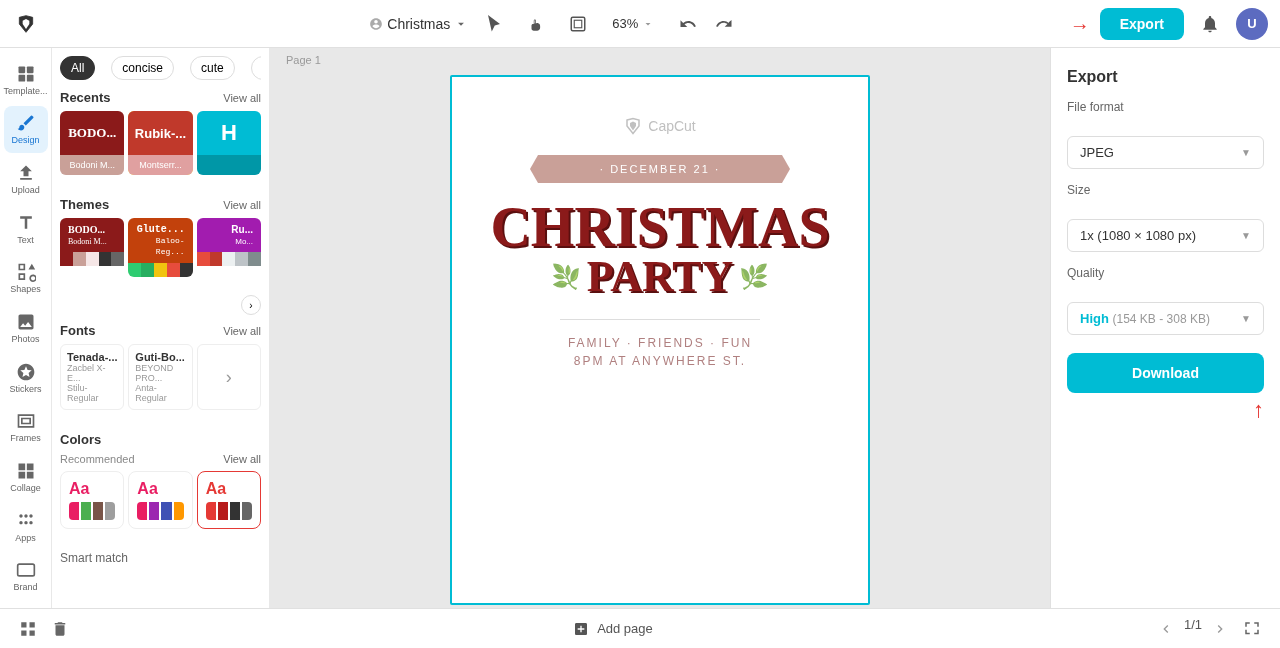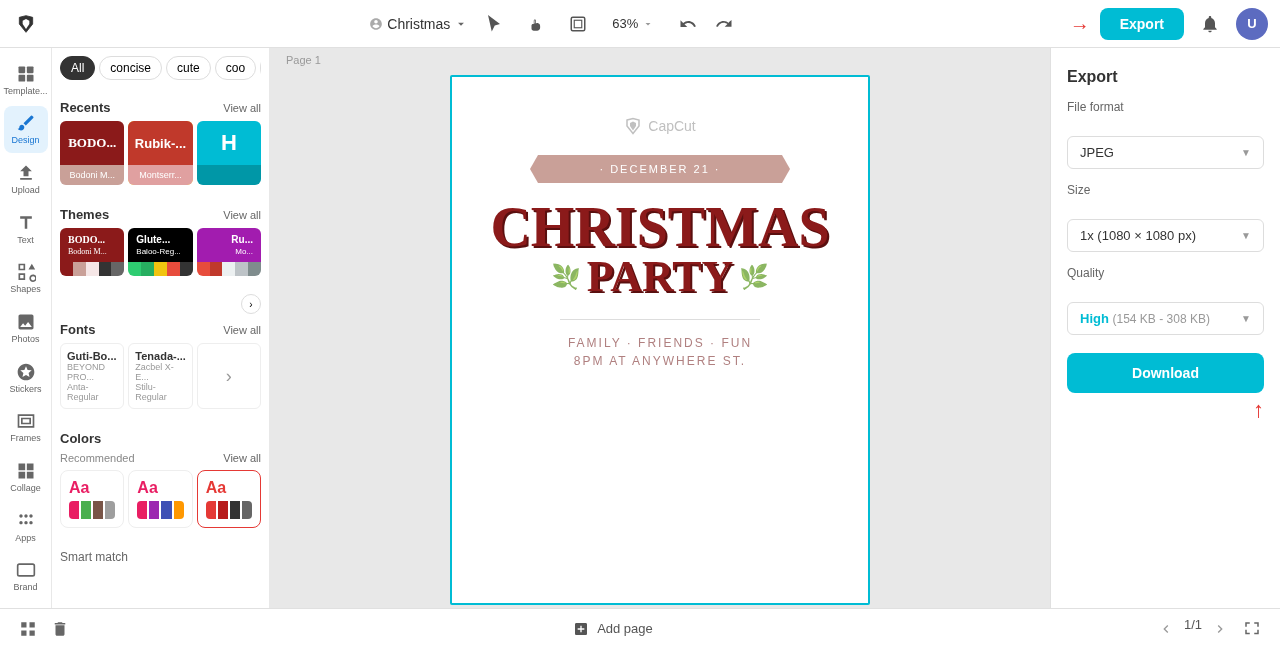--- a/index.html
+++ b/index.html
@@ -35,21 +35,21 @@
 
     
     .sidebar-icons { width: 52px; background: #fff; border-right: 1px solid #e8e8e8; display: flex; flex-direction: column; align-items: center; padding: 8px 0; gap: 2px; flex-shrink: 0; }
     .sidebar-icon-item { width: 44px; height: 52px; display: flex; flex-direction: column; align-items: center; justify-content: center; gap: 2px; border-radius: 8px; cursor: pointer; color: #666; font-size: 9px; }
     .sidebar-icon-item.active { background: #e3f2fd; color: #1976d2; }
     .sidebar-icon-item svg { width: 20px; height: 20px; }
     .sidebar-icon-item span { font-size: 9px; }
 
     
     .left-panel { width: 218px; background: #fff; border-right: 1px solid #e8e8e8; overflow-y: auto; padding: 8px; flex-shrink: 0; }
-    .filter-bar { display: flex; align-items: center; gap: 4px; margin-bottom: 20px; flex-wrap: nowrap; overflow: hidden; }
+    .filter-bar { display: flex; align-items: center; gap: 16px; margin-bottom: 10px; flex-wrap: nowrap; overflow: hidden; }
     .filter-chip { padding: 4px 10px; border-radius: 16px; font-size: 12px; border: 1px solid #ddd; background: #fff; cursor: pointer; white-space: nowrap; }
     .filter-chip.active { background: #333; color: #fff; border-color: #333; }
     .filter-more { width: 24px; height: 24px; border: 1px solid #ddd; border-radius: 50%; background: #fff; cursor: pointer; display: flex; align-items: center; justify-content: center; font-size: 12px; }
 
     .section-header { display: flex; justify-content: space-between; align-items: center; margin: 8px 0 6px; }
     .section-title { font-size: 13px; font-weight: 600; color: #333; }
     .view-all { font-size: 11px; color: #666; cursor: pointer; }
 
     .thumbnail-grid { display: grid; grid-template-columns: repeat(3, 1fr); gap: 4px; margin-bottom: 22px; }
 
@@ -302,21 +302,21 @@
         <div class="theme-top" style="background:#8b1a1a; color:#fff; font-family:serif;">BODO...<br><span style="font-size:8px; font-weight:400;">Bodoni M...</span></div>
         <div class="theme-swatches">
           <div class="theme-swatch" style="background:#8b1a1a;"></div>
           <div class="theme-swatch" style="background:#c9a098;"></div>
           <div class="theme-swatch" style="background:#f5e6e6;"></div>
           <div class="theme-swatch" style="background:#333;"></div>
           <div class="theme-swatch" style="background:#666;"></div>
         </div>
       </div>
       <div class="theme-card">
-        <div class="theme-top" style="background:#000000; color:#fff; font-family:Liberation Sans, sans-serif;">Glute...<br><span style="font-size:8px; font-weight:400;">Baloo-Reg...</span></div>
+        <div class="theme-top" style="background:#c2410c; color:#fff; font-family:Liberation Mono, monospace;text-align:right;">Glute...<br><span style="font-size:8px; font-weight:400;">Baloo-Reg...</span></div>
         <div class="theme-swatches">
           <div class="theme-swatch" style="background:#2ecc71;"></div>
           <div class="theme-swatch" style="background:#27ae60;"></div>
           <div class="theme-swatch" style="background:#f1c40f;"></div>
           <div class="theme-swatch" style="background:#e74c3c;"></div>
           <div class="theme-swatch" style="background:#333;"></div>
         </div>
       </div>
       <div class="theme-card">
         <div class="theme-top" style="background:#a21caf; color:#fff;text-align:right;">Ru...<br><span style="font-size:8px; font-weight:400;">Mo...</span></div>
@@ -333,28 +333,28 @@
     <div style="display:flex; justify-content:flex-end; margin-top:-4px; margin-bottom:6px;">
       <button style="width:20px; height:20px; border-radius:50%; border:1px solid #ddd; background:#fff; cursor:pointer; font-size:10px;">›</button>
     </div>
 
     <div class="section-header">
       <span class="section-title">Fonts</span>
       <span class="view-all">View all</span>
     </div>
     <div class="thumbnail-grid">
       <div class="font-card">
+        <div class="font-name">Tenada-...</div>
+        <div class="font-sub">Zacbel X-E...</div>
+        <div class="font-sub">Stilu-Regular</div>
+      </div>
+      <div class="font-card">
         <div class="font-name">Guti-Bo...</div>
         <div class="font-sub">BEYOND PRO...</div>
         <div class="font-sub">Anta-Regular</div>
-      </div>
-      <div class="font-card">
-        <div class="font-name">Tenada-...</div>
-        <div class="font-sub">Zacbel X-E...</div>
-        <div class="font-sub">Stilu-Regular</div>
       </div>
       <div class="font-card" style="display:flex; align-items:center; justify-content:center;">
         <span style="font-size:18px; color:#999;">›</span>
       </div>
     </div>
 
     <div class="section-header">
       <span class="section-title">Colors</span>
     </div>
     <div class="section-header" style="margin-top:0;">

